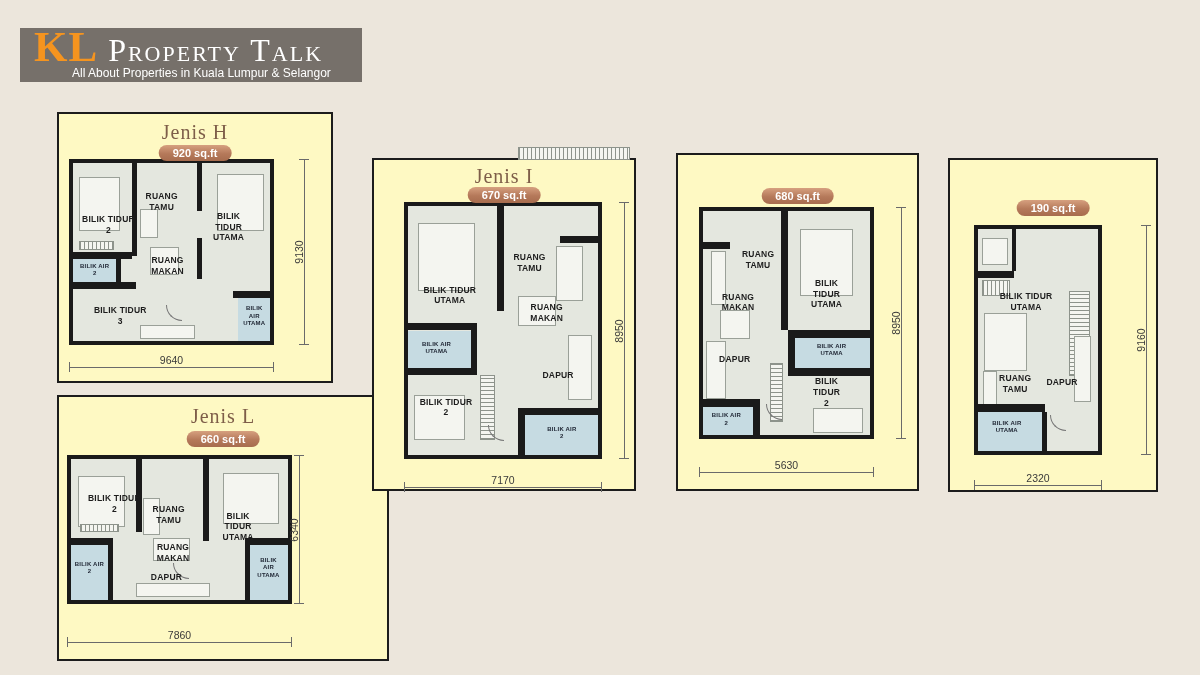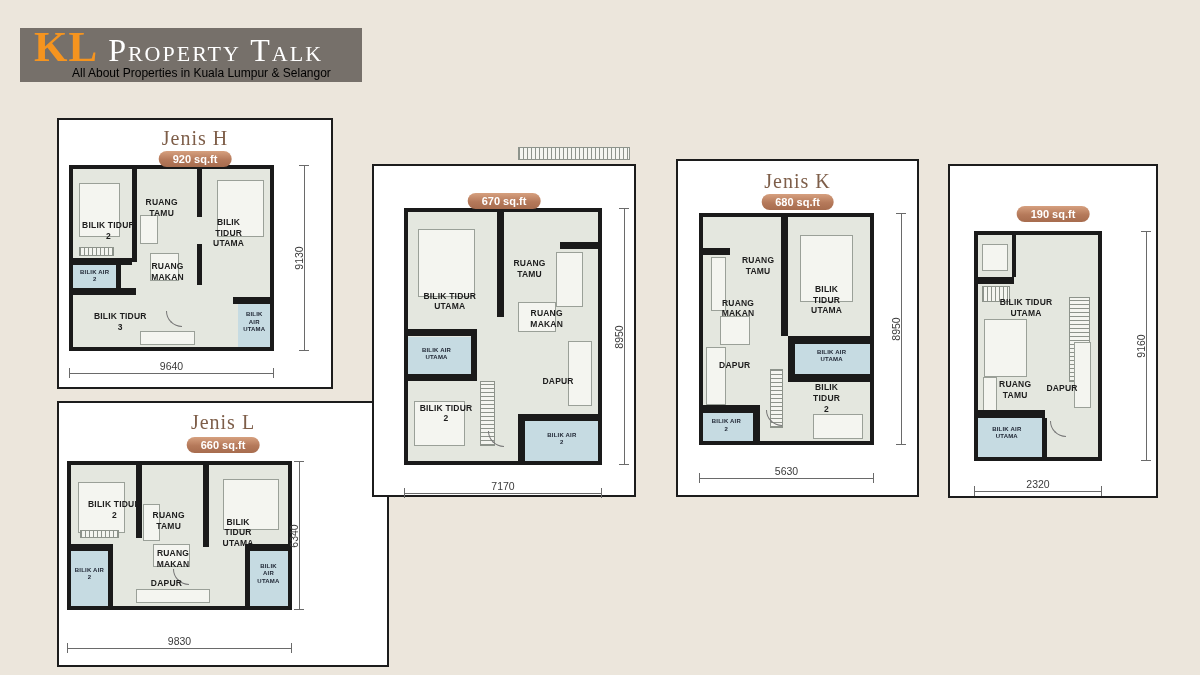--- a/index.html
+++ b/index.html
@@ -4,26 +4,26 @@
 <style>
   * { box-sizing: border-box; margin: 0; padding: 0; }
   body { background:#ece6dc; font-family:"Liberation Sans", sans-serif; }
   .stage { position:relative; width:1200px; height:675px; background:#ece6dc; overflow:hidden; }
 
   
   .banner { position:absolute; left:20px; top:28px; width:342px; height:54px; background:#76706a; z-index:1; }
   .logo-row { position:absolute; left:14px; top:-6px; display:flex; align-items:baseline; gap:10px; white-space:nowrap; }
   .kl { font-family:"Liberation Serif", serif; font-weight:bold; font-size:43px; color:#f5941f; letter-spacing:1px; }
   .pt { font-family:"Liberation Serif", serif; font-variant:small-caps; font-size:32px; color:#ffffff; letter-spacing:2px; }
-  .tagline { position:absolute; left:52px; bottom:2px; font-size:12px; color:#000000; white-space:nowrap; }
+  .tagline { position:absolute; left:52px; bottom:2px; font-size:12px; color:#ffffff; white-space:nowrap; }
   .page-title { position:absolute; left:64px; top:60px; z-index:2; font-size:29px; font-weight:800;
                 color:#7d211d; letter-spacing:2px; text-shadow:2px 3px 2px rgba(62,45,40,.55); }
 
   
-  .card { position:absolute; background:#ffffff; border:2px solid #1c1c1c;margin-top:6px; }
+  .card { position:absolute; background:#fef9c3; border:2px solid #1c1c1c; }
   .plan-title { position:absolute; left:0; width:100%; text-align:center; font-family:"Liberation Serif", serif;
                 color:#7e5e49; font-size:20px; letter-spacing:1px; }
   .badge { position:absolute; left:50%; transform:translateX(-50%); white-space:nowrap;
            background:linear-gradient(180deg,#d6a07f 0%,#b5795a 55%,#a76c4e 100%);
            color:#fff; font-size:11px; font-weight:bold; padding:2px 14px; border-radius:10px; z-index:2; }
   .plan { position:absolute; background:#e4e7df; border:4px solid #1a1a1a; }
   .wall { position:absolute; display:block; background:#1a1a1a; z-index:2; }
   .bath { position:absolute; display:block; background:#c6dbe2; z-index:1; }
   .furn { position:absolute; display:block; border:1px solid #9aa098; background:#f4f5f0; z-index:1; }
   .hatch { position:absolute; display:block; border:1px solid #8d938b; z-index:1;
@@ -129,28 +129,29 @@
 UTAMA</div>
       <div class="room" style="left:47%;top:67%">RUANG
 MAKAN</div>
       <div class="room" style="left:44%;top:84%">DAPUR</div>
       <div class="room blbl" style="left:8.5%;top:77%">BILIK AIR
 2</div>
       <div class="room blbl" style="left:91%;top:77%">BILIK AIR
 UTAMA</div>
     </div>
     <div class="dim-h" style="left:8px;top:232px;width:225px">
-      <span>9830</span>
+      <span>7860</span>
     </div>
     <div class="dim-v" style="left:229px;top:58px;height:149px">
       <span>6340</span>
     </div>
   </div>
 
   <div class="card" style="left:372px;top:158px;width:264px;height:333px">
+    <div class="plan-title" style="top:5px">Jenis I</div>
     <div class="badge" style="top:27px">670 sq.ft</div>
     <div class="plan" style="left:30px;top:42px;width:198px;height:257px">
       <i class="bath" style="left:0;top:50%;width:33%;height:15%"></i>
       <i class="bath" style="left:61.5%;top:84%;width:38.5%;height:16%"></i>
       <i class="wall" style="left:47%;top:0;width:3.5%;height:42%"></i>
       <i class="wall" style="left:80%;top:12%;width:20%;height:3%"></i>
       <i class="wall" style="left:0;top:47%;width:34%;height:3%"></i>
       <i class="wall" style="left:0;top:65%;width:36%;height:3%"></i>
       <i class="wall" style="left:33%;top:47%;width:3.5%;height:21%"></i>
       <i class="wall" style="left:58%;top:81%;width:42%;height:3%"></i>
@@ -179,21 +180,20 @@
     <div class="dim-h" style="left:30px;top:314px;width:198px">
       <span>7170</span>
     </div>
     <div class="dim-v" style="left:239px;top:42px;height:257px">
       <span>8950</span>
     </div>
   </div>
   <i class="hatch" style="position:absolute;left:518px;top:147px;width:112px;height:13px;z-index:2"></i>
 
   <div class="card" style="left:676px;top:153px;width:243px;height:338px">
-    <div class="plan-title" style="top:9px">Jenis K</div>
     <div class="badge" style="top:33px">680 sq.ft</div>
     <div class="plan" style="left:21px;top:52px;width:175px;height:232px">
       <i class="bath" style="left:55%;top:56.5%;width:45%;height:13.5%"></i>
       <i class="bath" style="left:0;top:87.5%;width:30%;height:12.5%"></i>
       <i class="wall" style="left:47%;top:0;width:4%;height:53%"></i>
       <i class="wall" style="left:0;top:14%;width:16%;height:3%"></i>
       <i class="wall" style="left:51%;top:53%;width:49%;height:3.5%"></i>
       <i class="wall" style="left:51%;top:53%;width:4%;height:20%"></i>
       <i class="wall" style="left:51%;top:70%;width:49%;height:3.5%"></i>
       <i class="wall" style="left:0;top:84%;width:30%;height:3.5%"></i>

